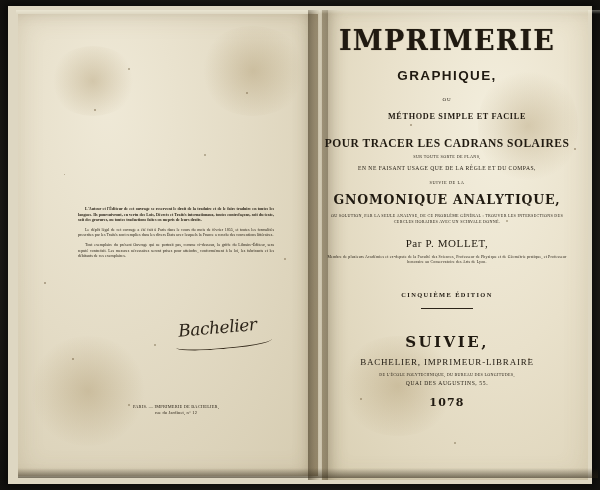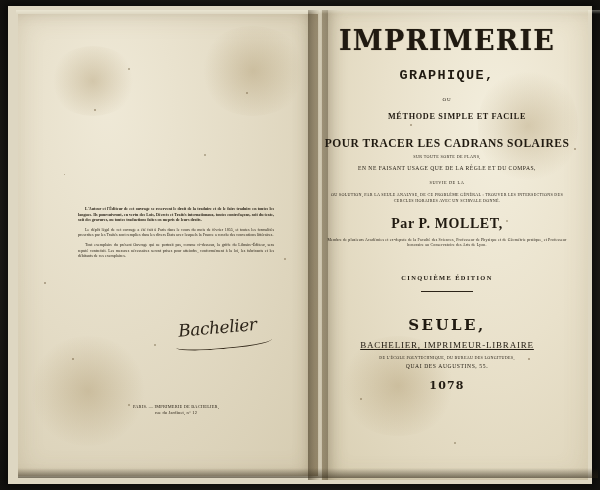--- a/index.html
+++ b/index.html
@@ -147,21 +147,21 @@
   .t-main {
     font-family: "DejaVu Serif", serif;
     font-size: 27px;
     letter-spacing: 1.2px;
     font-weight: bold;
     line-height: 30px;
     margin-bottom: 12px;
     text-shadow: 0 0 1px rgba(40,30,15,0.5);
   }
   .t-sub1 {
-    font-family: Liberation Mono, monospace;
+    font-family: Liberation Sans, sans-serif;
     font-size: 13.5px;
     letter-spacing: 1.4px;
     font-weight: bold;
     margin-bottom: 14px;
   }
   .t-ou {
     font-size: 5px;
     letter-spacing: 1px;
     margin-bottom: 10px;
   }
@@ -201,22 +201,22 @@
     letter-spacing: 0.8px;
     margin-bottom: 6px;
   }
   .t-desc {
     font-size: 4.1px;
     line-height: 5.8px;
     letter-spacing: 0.3px;
     margin-bottom: 12px;
   }
   .t-author {
-    font-size: 14px;
-    font-weight: bold;
+    font-size: 11px;
+    font-weight: normal;
     letter-spacing: 0.6px;
     margin-bottom: 6px;
   }
   .t-author-desc {
     font-size: 3.9px;
     line-height: 5.4px;
     letter-spacing: 0.2px;
     margin-bottom: 18px;
   }
   .t-edition {
@@ -237,21 +237,20 @@
     font-family: "DejaVu Serif", serif;
     font-size: 15px;
     font-weight: bold;
     letter-spacing: 2.5px;
     margin-bottom: 6px;
   }
   .t-pub {
     font-size: 9px;
     letter-spacing: 0.8px;
     margin-bottom: 5px;
-    text-decoration: underline;
   }
   .t-addr {
     font-size: 4.1px;
     line-height: 5.8px;
     letter-spacing: 0.3px;
     margin-bottom: 2px;
   }
   .t-quai {
     font-size: 5.6px;
     letter-spacing: 0.6px;
@@ -327,24 +326,25 @@
 
   <div class="title-block">
     <div class="t-main">IMPRIMERIE</div>
     <div class="t-sub1">GRAPHIQUE,</div>
     <div class="t-ou">OU</div>
     <div class="t-method">MÉTHODE SIMPLE ET FACILE</div>
     <div class="t-pour">POUR TRACER LES CADRANS SOLAIRES</div>
     <div class="t-tiny">SUR TOUTE SORTE DE PLANS,</div>
     <div class="t-small-caps">EN NE FAISANT USAGE QUE DE LA RÈGLE ET DU COMPAS,</div>
     <div class="t-suivie">SUIVIE DE LA</div>
+    <div class="t-analytique">GNOMONIQUE ANALYTIQUE,</div>
     <div class="t-desc">OU SOLUTION, PAR LA SEULE ANALYSE, DE CE PROBLÈME GÉNÉRAL : TROUVER LES INTERSECTIONS DES CERCLES HORAIRES AVEC UN SCIRVALE DONNÉ.</div>
     <div class="t-author">Par P. MOLLET,</div>
     <div class="t-author-desc">Membre de plusieurs Académies et ex-depute de la Faculté des Sciences, Professeur de Physique et de Géométrie pratique, et Professeur honoraire au Conservatoire des Arts de Lyon.</div>
     <div class="t-edition">CINQUIÈME ÉDITION</div>
     <div class="rule"></div>
-    <div class="t-city">SEULE,</div>
+    <div class="t-city">SUIVIE,</div>
     <div class="t-pub">BACHELIER, IMPRIMEUR-LIBRAIRE</div>
     <div class="t-addr">DE L'ÉCOLE POLYTECHNIQUE, DU BUREAU DES LONGITUDES,</div>
     <div class="t-quai">QUAI DES AUGUSTINS, 55.</div>
     <div class="t-year">1078</div>
   </div>
 </div>
 
 </body></html>

